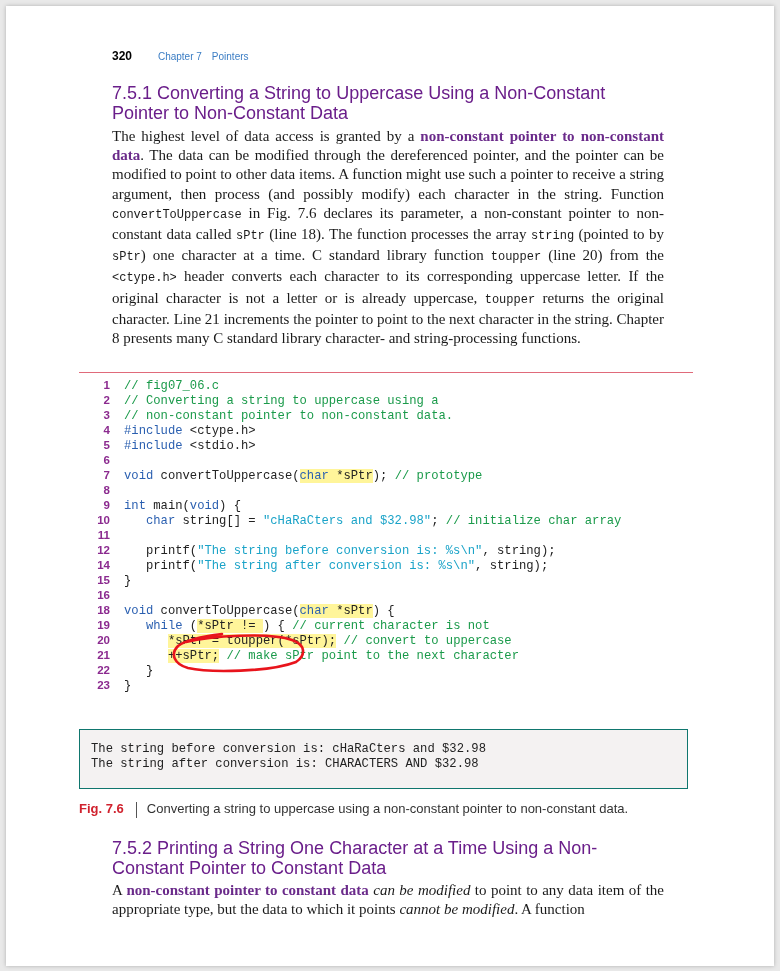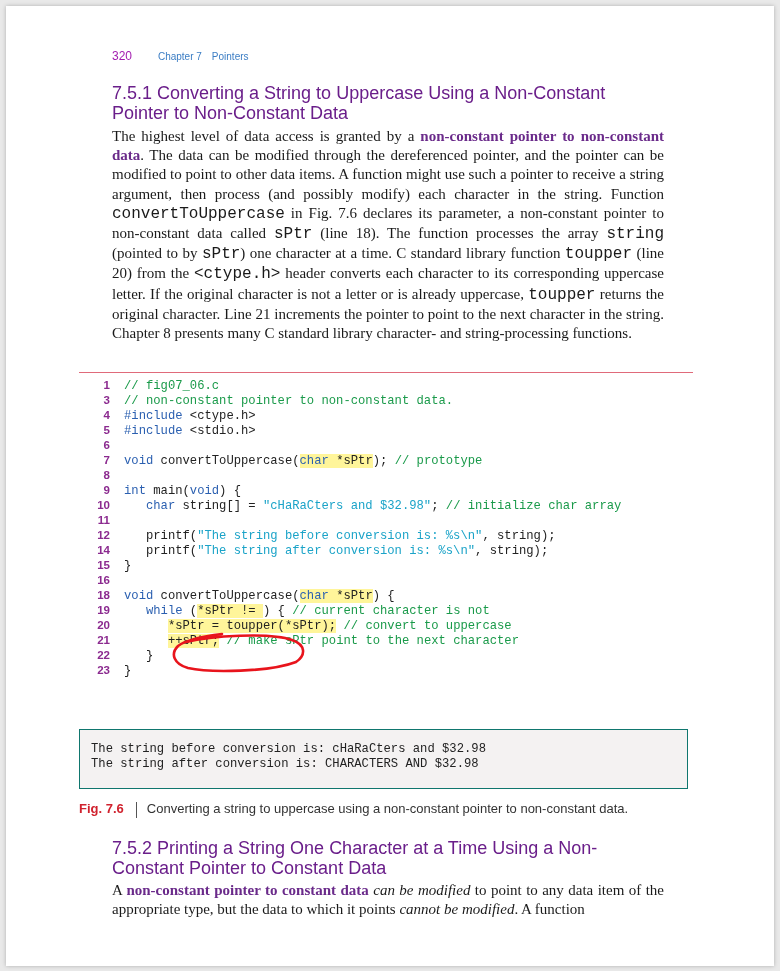--- a/index.html
+++ b/index.html
@@ -1,29 +1,29 @@
 <!DOCTYPE html>
 <html><head>
 <meta charset="utf-8">
 <style>
   html, body { margin:0; padding:0; }
   body { width:780px; height:971px; background:#e9e9e9; position:relative; overflow:hidden; font-family:"Liberation Serif", serif; }
   .page { position:absolute; left:6px; top:6px; width:768px; height:960px; background:#ffffff; box-shadow:0 0 4px rgba(0,0,0,0.25); }
   .abs { position:absolute; }
   .runhead { left:112px; top:47px; font-family:"Liberation Sans", sans-serif; font-size:14px; }
-  .pgnum { font-weight:normal; color:#a21caf; font-size:12px; margin-right:22px; }
+  .pgnum { font-weight:bold; color:#000000; font-size:12px; margin-right:22px; }
   .chap { color:#3b7dc4; font-size:10px; }
   .chap span { margin-right:10px; }
   h2 { margin:0; font-family:"Liberation Sans", sans-serif; font-weight:normal; color:#6a1e8a; font-size:18px; line-height:20px; }
   .h1 { left:112px; top:83px; width:560px; }
   .body { font-size:15px; line-height:19.2px; color:#1a1a1a; text-align:justify; }
   .p1 { left:112px; top:127px; width:552px; }
   .p2 { left:112px; top:881px; width:552px; }
   .term { color:#6a2a8a; font-weight:bold; }
-  .mono { font-family:"Liberation Mono", monospace; font-size:16px; }
+  .mono { font-family:"Liberation Mono", monospace; font-size:12px; }
   .redline { left:79px; top:372px; width:614px; height:1px; background:#e06a7a; }
   .code { left:94px; top:378px; font-family:"Liberation Mono", monospace; font-size:12.2px; color:#222; }
   .line { height:15px; line-height:15px; white-space:pre; position:relative; }
   .ln { display:inline-block; width:16px; text-align:right; font-family:"Liberation Sans", sans-serif; font-weight:bold; font-size:11.5px; color:#8b2a8f; margin-right:14px; }
   .cm { color:#1a9a4a; }
   .kw { color:#2a5fb0; }
   .str { color:#1aa3c8; }
   .hl { background:#fff59a; }
   .output { left:79px; top:729px; width:607px; height:58px; background:#f4f2f2; border:1px solid #0f766e; }
   .outtxt { position:absolute; left:11px; top:12px; font-family:"Liberation Mono", monospace; font-size:12.2px; line-height:15px; color:#222; white-space:pre; }
@@ -48,20 +48,21 @@
   <div>7.5.1 Converting a String to Uppercase Using a Non-Constant</div>
   <div>Pointer to Non-Constant Data</div>
 </h2>
 
 <div class="abs body p1"><span>The highest level of data access is granted by a </span><span class="term">non-constant pointer to non-constant data</span><span>. The data can be modified through the dereferenced pointer, and the pointer can be modified to point to other data items. A function might use such a pointer to receive a string argument, then process (and possibly modify) each character in the string. Function </span><span class="mono">convertToUppercase</span><span> in Fig. 7.6 declares its parameter, a non-constant pointer to non-constant data called </span><span class="mono">sPtr</span><span> (line 18). The function processes the array </span><span class="mono">string</span><span> (pointed to by </span><span class="mono">sPtr</span><span>) one character at a time. C standard library function </span><span class="mono">toupper</span><span> (line 20) from the </span><span class="mono">&lt;ctype.h&gt;</span><span> header converts each character to its corresponding uppercase letter. If the original character is not a letter or is already uppercase, </span><span class="mono">toupper</span><span> returns the original character. Line 21 increments the pointer to point to the next character in the string. Chapter 8 presents many C standard library character- and string-processing functions.</span></div>
 
 <div class="abs redline"></div>
 
 <div class="abs code">
   <div class="line"><span class="ln">1</span><span class="cm">// fig07_06.c</span></div>
+  <div class="line"><span class="ln">2</span><span class="cm">// Converting a string to uppercase using a</span></div>
   <div class="line"><span class="ln">3</span><span class="cm">// non-constant pointer to non-constant data.</span></div>
   <div class="line"><span class="ln">4</span><span class="kw">#include </span><span>&lt;ctype.h&gt;</span></div>
   <div class="line"><span class="ln">5</span><span class="kw">#include </span><span>&lt;stdio.h&gt;</span></div>
   <div class="line"><span class="ln">6</span></div>
   <div class="line"><span class="ln">7</span><span class="kw">void </span><span>convertToUppercase(</span><span class="hl"><span class="kw">char</span></span><span class="hl"> *sPtr</span><span>); </span><span class="cm">// prototype</span></div>
   <div class="line"><span class="ln">8</span></div>
   <div class="line"><span class="ln">9</span><span class="kw">int </span><span>main(</span><span class="kw">void</span><span>) {</span></div>
   <div class="line"><span class="ln">10</span><span class="kw">   char </span><span>string[] = </span><span class="str">"cHaRaCters and $32.98"</span><span>; </span><span class="cm">// initialize char array</span></div>
   <div class="line"><span class="ln">11</span></div>
   <div class="line"><span class="ln">12</span><span>   printf(</span><span class="str">"The string before conversion is: %s\n"</span><span>, string);</span></div>

